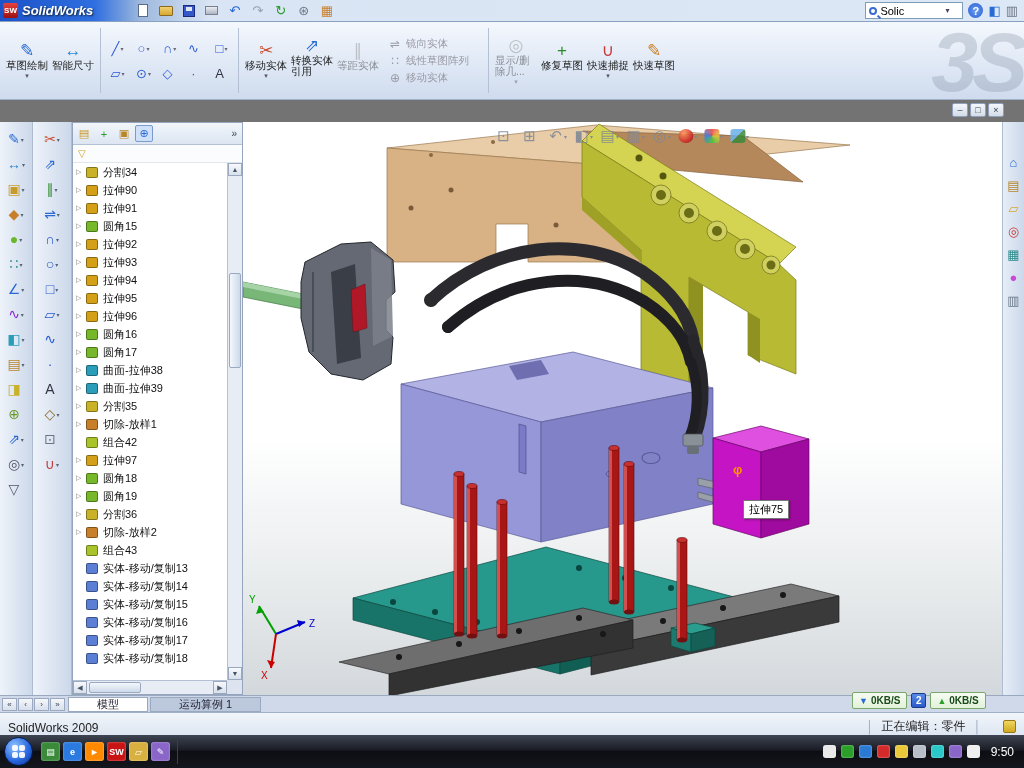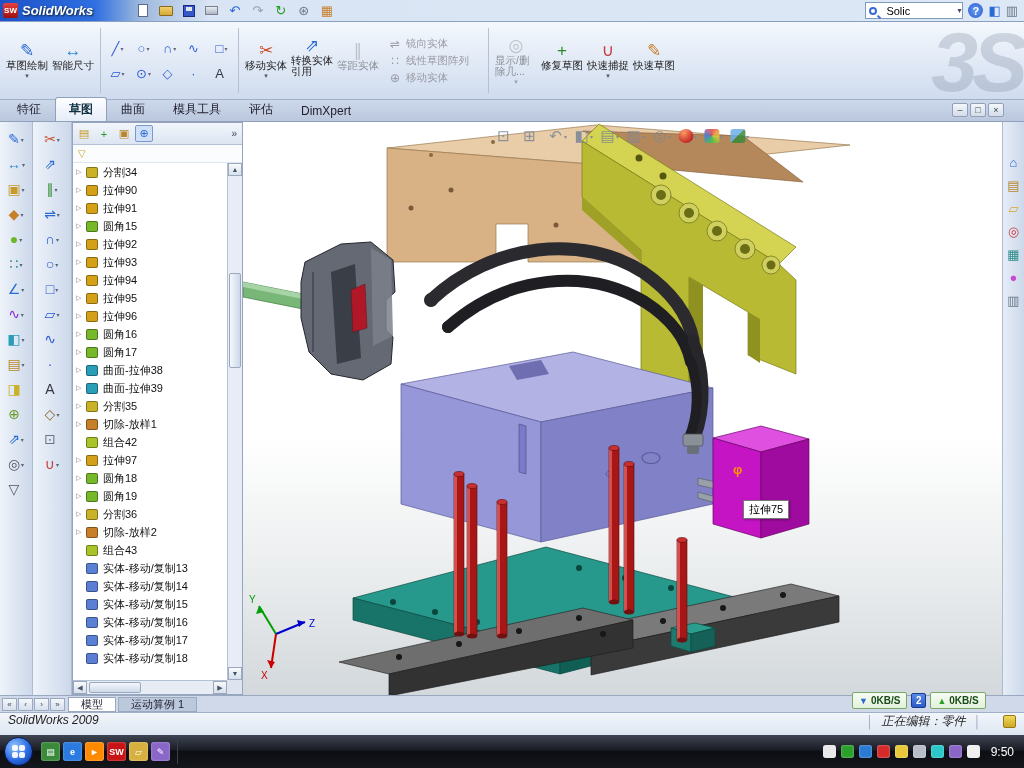--- a/index.html
+++ b/index.html
@@ -17,21 +17,21 @@
   .menus{display:flex;}
   .menu-item{font-size:12px;color:#111;padding:2px 7px;}
   .std-icons{display:flex;align-items:center;margin-left:16px;gap:4px;}
   .std-icon{width:19px;height:18px;display:flex;align-items:center;justify-content:center;}
   .mini{font-size:13px;line-height:1;}
   .ic-new{width:10px;height:13px;background:#fff;border:1px solid #5a6a8a;}
   .ic-open{width:14px;height:10px;background:linear-gradient(#f0d070,#d8a830);border:1px solid #8a6a20;border-radius:1px;}
   .ic-save{width:12px;height:12px;background:#3558c8;border:1px solid #1a2a7a;position:relative;}
   .ic-save:after{content:"";position:absolute;left:2px;top:1px;width:6px;height:4px;background:#dfe6f0;}
   .ic-print{width:13px;height:9px;background:linear-gradient(#e8ecf2,#b0b6c2);border:1px solid #7a8090;}
-  .searchbox{margin-left:auto;display:flex;align-items:center;background:#fff;border:1px solid #7f9db9;height:17px;width:98px;padding:0 3px;gap:9px;}
+  .searchbox{margin-left:auto;display:flex;align-items:center;background:#fff;border:1px solid #7f9db9;height:17px;width:98px;padding:0 3px;gap:3px;}
   .mag{width:8px;height:8px;border:2px solid #3a6ad4;border-radius:50%;position:relative;flex:none;}
   .mag:after{content:"";position:absolute;width:4px;height:2px;background:#3a6ad4;transform:rotate(45deg);left:6px;top:7px;}
   .search-input{border:none;outline:none;width:62px;font-size:11px;font-family:inherit;background:transparent;}
   .dd{font-size:8px;color:#446;}
   .help-btn{width:15px;height:15px;border-radius:50%;background:radial-gradient(#6aa0f0,#2a5ad4);color:#fff;font-size:11px;
     font-weight:bold;display:flex;align-items:center;justify-content:center;margin:0 5px;flex:none;}
   .title-tail{display:flex;gap:5px;margin-right:6px;}
   .title-tail .mini{font-size:13px;}
 
   
@@ -124,34 +124,34 @@
   
   .taskpane{position:absolute;left:1002px;top:0;width:22px;height:573px;background:linear-gradient(to right,#e6edf7,#ccd8ea);
     border-left:1px solid #aebccf;display:flex;flex-direction:column;align-items:center;padding-top:34px;gap:10px;}
   .tpicon{font-size:13px;line-height:1;}
 
   
   .modeltabs{position:absolute;top:695px;left:0;width:100%;height:17px;background:#cfd9ea;border-top:1px solid #9aa8c0;
     display:flex;align-items:center;padding-left:2px;gap:1px;}
   .vcr{width:15px;height:13px;background:linear-gradient(#f4f7fb,#d8e0ec);border:1px solid #9aa8c0;font-size:8px;
     display:flex;align-items:center;justify-content:center;color:#345;}
-  .mtab{font-size:11px;padding:0 12px;height:15px;display:flex;align-items:center;color:#223;
+  .mtab{font-size:11px;padding:0 28px;height:15px;display:flex;align-items:center;color:#223;
     border:1px solid #9aa8c0;background:#bcc8dc;margin-left:2px;}
   .mtab.active{background:#fff;}
   .netmeter{position:absolute;top:692px;left:852px;display:flex;align-items:center;gap:4px;z-index:6;}
   .netcell{display:flex;align-items:center;gap:3px;background:linear-gradient(#f6fbf2,#e2f2da);border:1px solid #7aa86a;
     border-radius:2px;height:17px;padding:0 6px;font-size:10px;font-weight:bold;color:#1a4a1a;}
   .net-arrow-down{color:#2a6ad4;font-size:9px;}
   .net-arrow-up{color:#2aa02a;font-size:9px;}
   .netbadge{width:15px;height:15px;background:linear-gradient(#5a8ae8,#2a5ac8);border-radius:2px;color:#fff;font-size:10px;
     font-weight:bold;display:flex;align-items:center;justify-content:center;border:1px solid #1a3a8a;}
 
   
   .statusbar{position:absolute;top:712px;left:0;width:100%;height:23px;background:linear-gradient(#f2f6fb,#dde6f2);
-    border-top:1px solid #9fb0c8;display:flex;align-items:flex-start;font-size:12px;color:#222;padding:0 8px;font-style:italic;}
+    border-top:1px solid #9fb0c8;display:flex;align-items:flex-end;font-size:12px;color:#222;padding:0 8px;}
   .sb-right{margin-left:auto;display:flex;align-items:center;gap:8px;}
   .sb-sep{color:#9aa8c0;}
   .sb-note-icon{width:13px;height:13px;background:linear-gradient(#f0d860,#d0a820);border:1px solid #96781a;border-radius:2px;margin-left:14px;}
 
   
   .taskbar{position:absolute;top:735px;left:0;width:100%;height:33px;display:flex;align-items:center;padding:0 2px;gap:4px;
     background:linear-gradient(#3e4452 0%,#1a1d25 45%,#0c0e13 50%,#14161d 100%);}
   .startorb{width:29px;height:29px;border-radius:50%;border:1px solid #061a50;flex:none;margin-left:2px;
     background:radial-gradient(circle at 35% 30%,#8ec2ff,#2a6ae0 55%,#0a2a90);display:flex;align-items:center;justify-content:center;}
   .orbflag{width:13px;height:13px;display:grid;grid-template-columns:6px 6px;gap:1px;}
@@ -332,29 +332,20 @@
         </div>
         <div class="bigbtn">
           <span class="bicon" style="color: rgb(200, 127, 42);">✎</span>
           <span class="blabel">快速草图</span>
           <span class="barrow">▾</span>
         </div>
       </div>
     <div class="watermark">3S</div>
   </div>
 
-  <div class="cmdtabs">
-
-  <span class="ctab">特征</span>
-      <span class="ctab active">草图</span>
-      <span class="ctab">曲面</span>
-      <span class="ctab">模具工具</span>
-      <span class="ctab">评估</span>
-      <span class="ctab">DimXpert</span>
-    </div>
   <div class="winctl" style="position:absolute;top:103px;right:2px;display:flex;gap:2px;">
 
   <span class="wbtn">–</span>
       <span class="wbtn">□</span>
       <span class="wbtn">×</span>
     </div>
 
   <div class="main">
 
     <div class="strip strip1">

